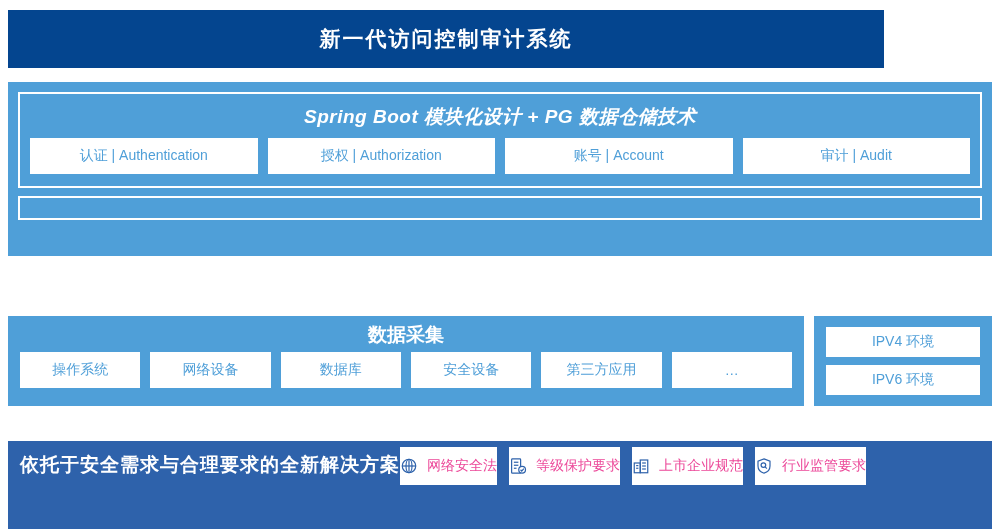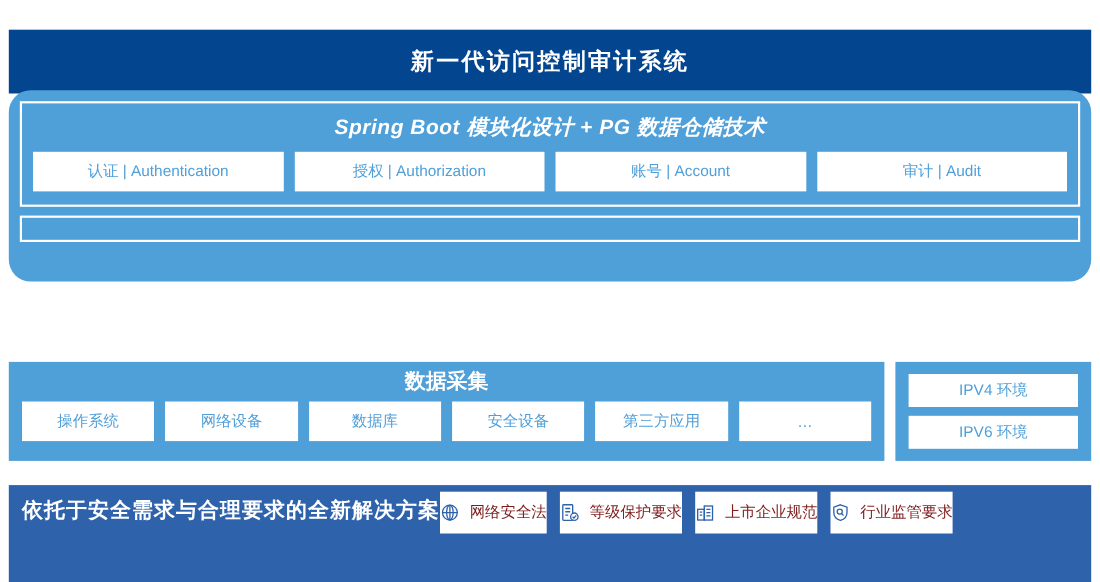--- a/index.html
+++ b/index.html
@@ -17,48 +17,46 @@
     height: 529px;
     position: relative;
     padding: 0 8px;
   }
 
   
   .header {
     position: absolute;
     left: 8px;
     top: 10px;
-    width: 984px;
+    width: 876px;
     height: 58px;
     background: #04458f;
     display: flex;
     align-items: center;
     justify-content: center;
-    margin-top: 17px;
   }
   .header-title {
     color: #ffffff;
     font-size: 21px;
     font-weight: bold;
     letter-spacing: 2px;
   }
 
   
   .upper-stack {
     position: absolute;
     left: 8px;
     top: 82px;
     width: 984px;
     height: 174px;
     background: #4f9fd8;
     padding: 10px;
     display: flex;
     flex-direction: column;
     gap: 8px;
-    border-radius: 20px;
   }
 
   .panel {
     border: 2px solid #ffffff;
     padding: 8px 10px 12px 10px;
     display: flex;
     flex-direction: column;
   }
   .panel-title {
     text-align: center;
@@ -86,21 +84,21 @@
     justify-content: center;
     color: #4f9fd8;
     font-size: 14px;
     white-space: nowrap;
   }
 
   
   .collect-row {
     position: absolute;
     left: 8px;
-    top: 329px;
+    top: 316px;
     width: 984px;
     height: 90px;
     display: flex;
     gap: 10px;
   }
   .collect-main {
     flex: 1 1 auto;
     background: #4f9fd8;
     padding: 6px 12px 10px 12px;
     display: flex;
@@ -144,21 +142,21 @@
   }
   .bottom .panel-title {
     font-size: 19px;
     line-height: 36px;
     margin-bottom: 4px;
     letter-spacing: 1px;
   }
   .bottom .card-row { gap: 12px; }
   .bottom .card {
     height: 38px;
-    color: #7f1d1d;
+    color: #ec4899;
     gap: 9px;
     font-size: 14px;
   }
   .bottom .card .icon { display: flex; align-items: center; }
   .bottom .card svg { display: block; }
 </style>
 </head>
 <body>
 
 <div class="page">

